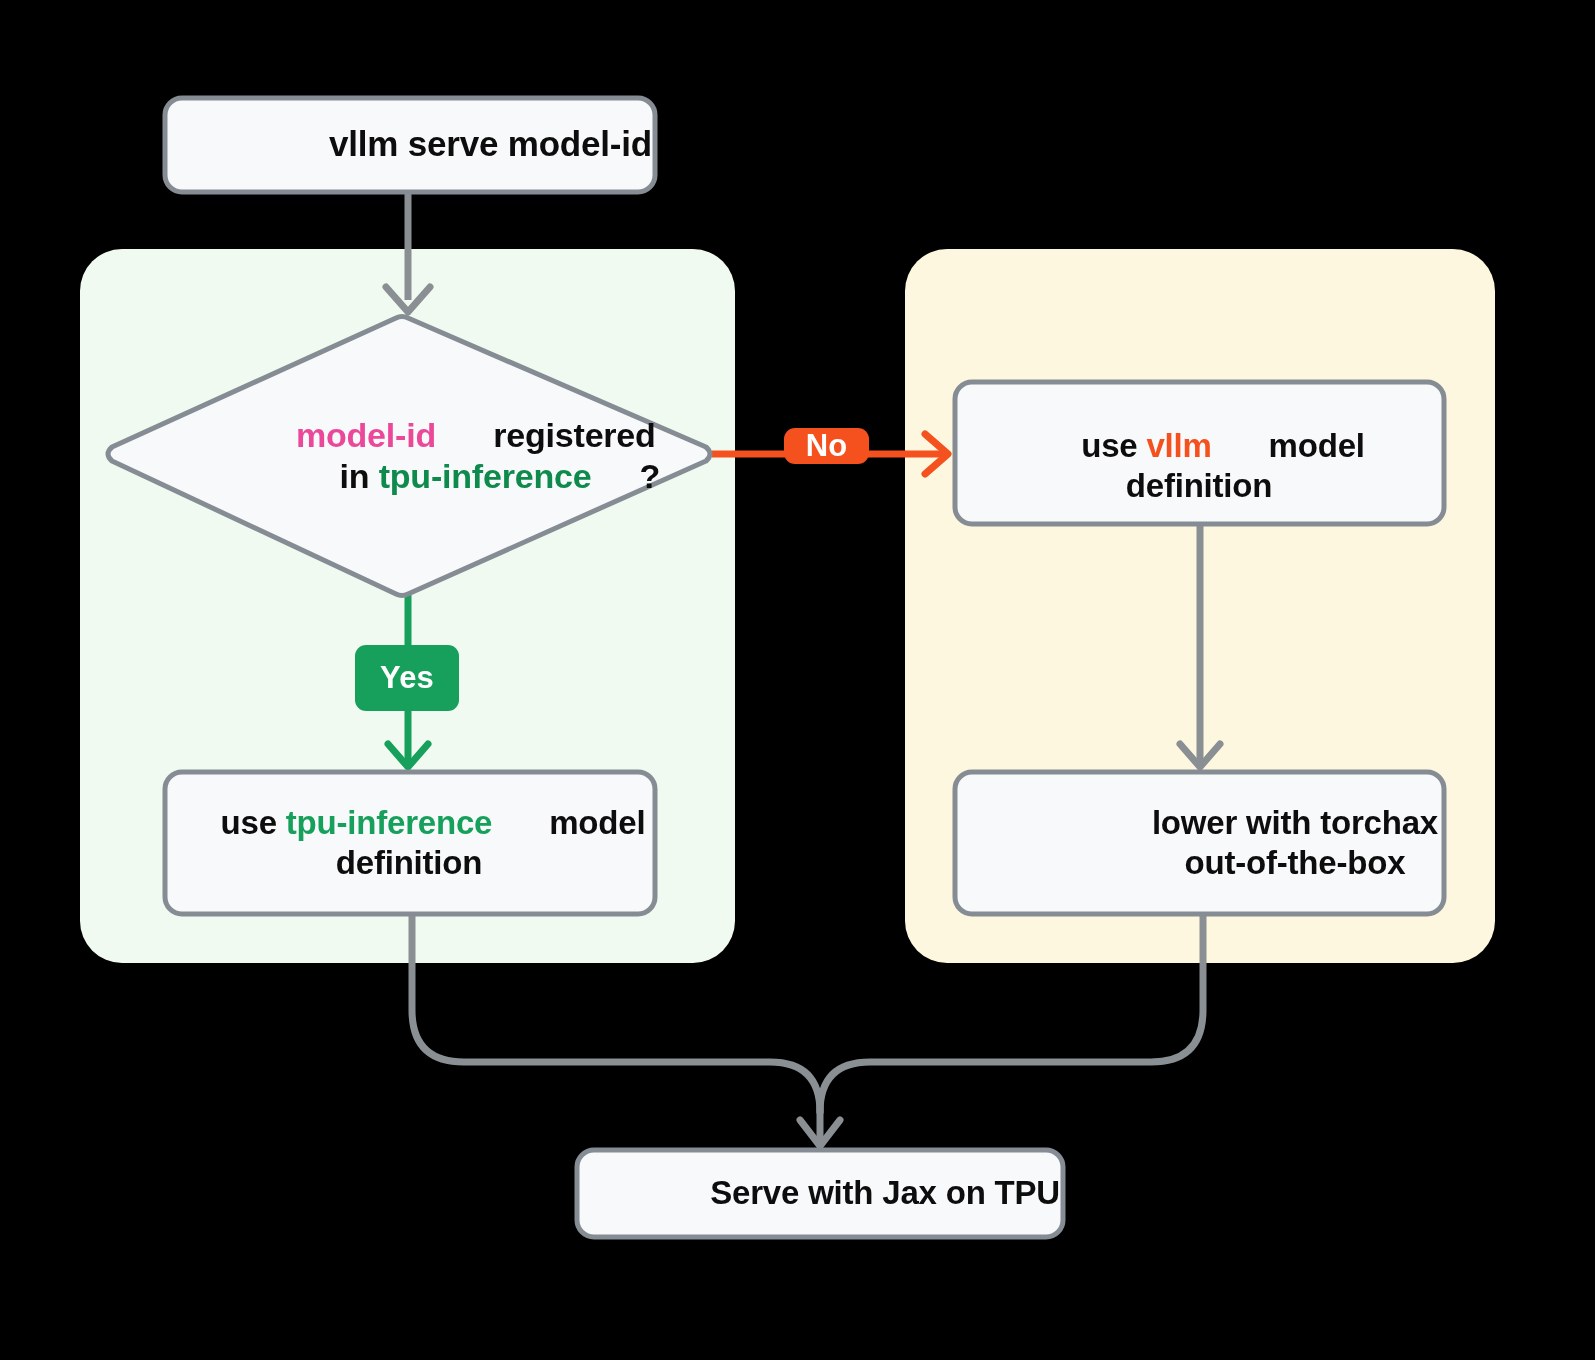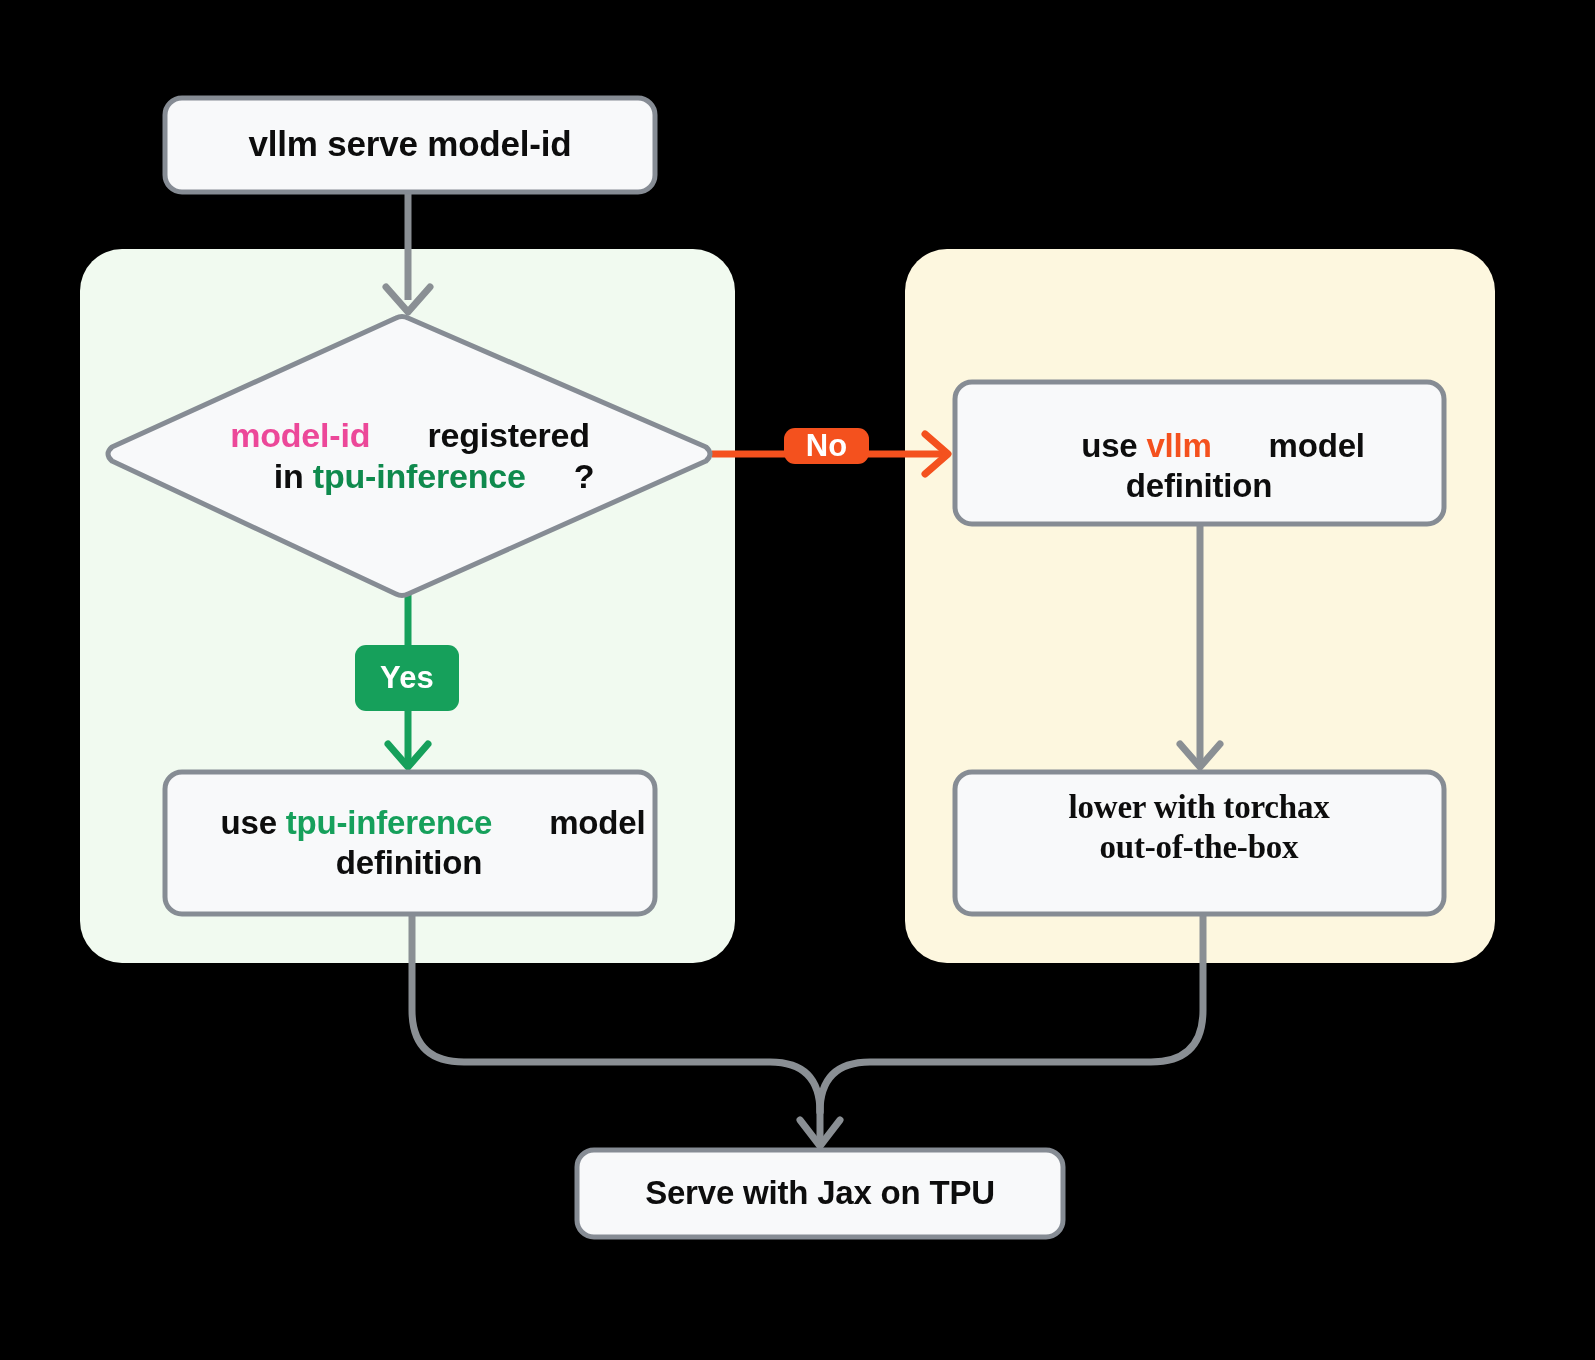--- a/index.html
+++ b/index.html
@@ -23,40 +23,40 @@
     left: 0;
     top: 0;
     width: 1595px;
     height: 1360px;
   }
   
   .node-text {
     position: absolute;
     display: flex;
     align-items: center;
-    justify-content: center;
+    justify-content: flex-end;
     text-align: center;
     color: #0d0d0d;
     font-weight: 700;
     line-height: 1.22;
     letter-spacing: -0.2px;
     pointer-events: none;
     border-radius: 21px;
   }
   .tok-blue   { color: #ec4899; }
   .tok-green  { color: #0f8a4d; }
   .tok-green2 { color: #16a05b; }
   .tok-orange { color: #f4511e; }
   .tok-black  { color: #0d0d0d; padding-left: 48px; }
 
   #t-start    { left: 168px; top: 100px;  width: 484px; height: 88px;  font-size: 35px; }
   #t-decision { left: 160px; top: 404px;  width: 500px; height: 104px; font-size: 34px; }
   #t-left-out { left: 170px; top: 778px;  width: 478px; height: 130px; font-size: 33px; }
   #t-right-in { left: 960px; top: 386px;  width: 478px; height: 134px; font-size: 33px; margin-top: 13px; }
-  #t-right-out{ left: 960px; top: 762px;  width: 478px; height: 130px; font-size: 33px; font-family: Liberation Serif, serif; }
+  #t-right-out{ left: 960px; top: 778px;  width: 478px; height: 130px; font-size: 33px; }
   #t-final    { left: 580px; top: 1152px; width: 480px; height: 82px;  font-size: 33px; }
 
   
   .edge-label {
     position: absolute;
     display: flex;
     align-items: center;
     justify-content: center;
     color: #ffffff;
     font-weight: 700;

